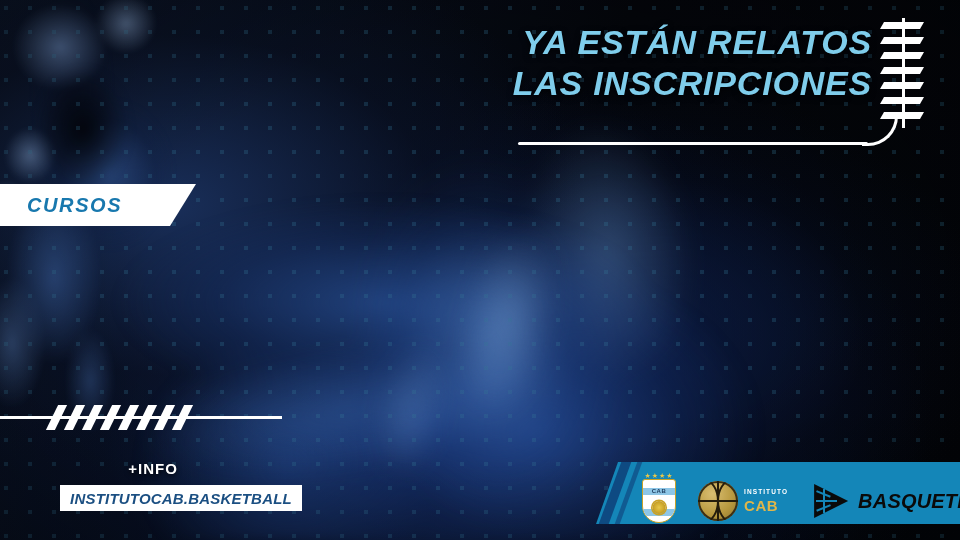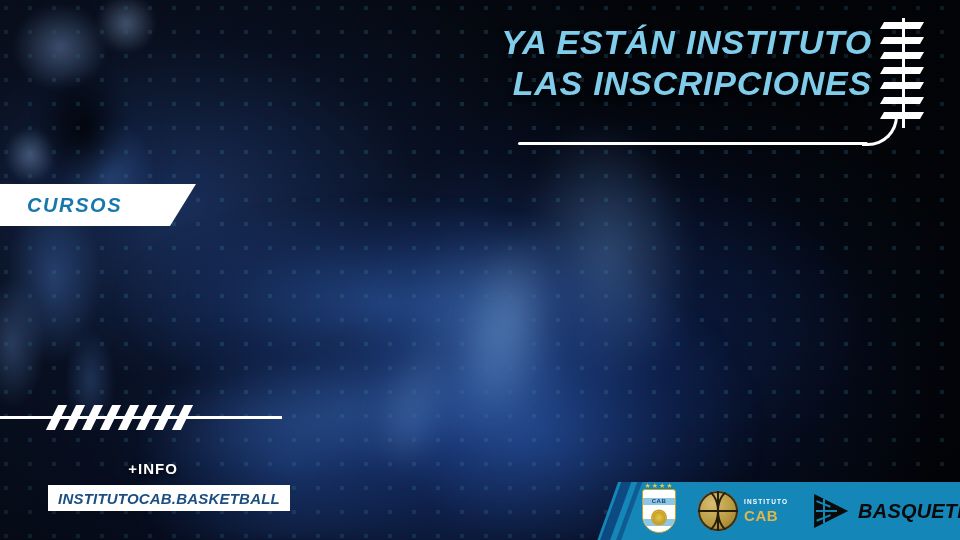--- a/index.html
+++ b/index.html
@@ -149,30 +149,30 @@
   }
 
   
   .info-label{
     position:absolute;left:0;top:460px;width:290px;text-align:center;
     color:#ffffff;font-weight:bold;font-size:15px;letter-spacing:1px;
     text-shadow:0 2px 5px rgba(0,0,0,.8);
     padding-left:16px;
   }
   .url-badge{
-    position:absolute;left:48px;top:485px;width:242px;height:26px;
+    position:absolute;left:60px;top:485px;width:242px;height:26px;
     background:#ffffff;display:flex;align-items:center;justify-content:center;
   }
   .url-badge span{
     color:#1B4F82;font-weight:bold;font-size:15px;letter-spacing:.2px;font-style:italic;
   }
 
   
   .logobar{
-    position:absolute;left:596px;bottom:0;width:364px;height:58px;
+    position:absolute;left:596px;bottom:0;width:364px;height:78px;
     background:#1486B8;
     clip-path:polygon(22px 0, 364px 0, 364px 62px, 0 62px);
     display:flex;align-items:center;
   }
   .logobar .slash{
     position:absolute;left:14px;top:0;width:10px;height:62px;
     background:#0d3f78;transform:skewX(-20deg);opacity:.85;
   }
   .logobar .slash2{
     position:absolute;left:30px;top:0;width:5px;height:62px;
@@ -257,21 +257,21 @@
   <div class="layer bg-base"></div>
   <div class="layer smoke-a"></div>
   <div class="layer smoke-b"></div>
   <div class="layer smoke-c"></div>
   <div class="player"></div>
   <div class="player-dark"></div>
   <div class="layer grid"></div>
   <div class="layer vignette"></div>
 
   <div class="headline">
-    <span>YA ESTÁN INSTITUTO</span>
+    <span>YA ESTÁN RELATOS</span>
     <span class="l2">LAS INSCRIPCIONES</span>
   </div>
   <div class="underline"></div>
   <div class="underline-curve"></div>
 
   <div class="ladder">
     <div class="spine"></div>
     <div class="rung" style="top:4px"></div>
     <div class="rung" style="top:19px"></div>
     <div class="rung" style="top:34px"></div>

